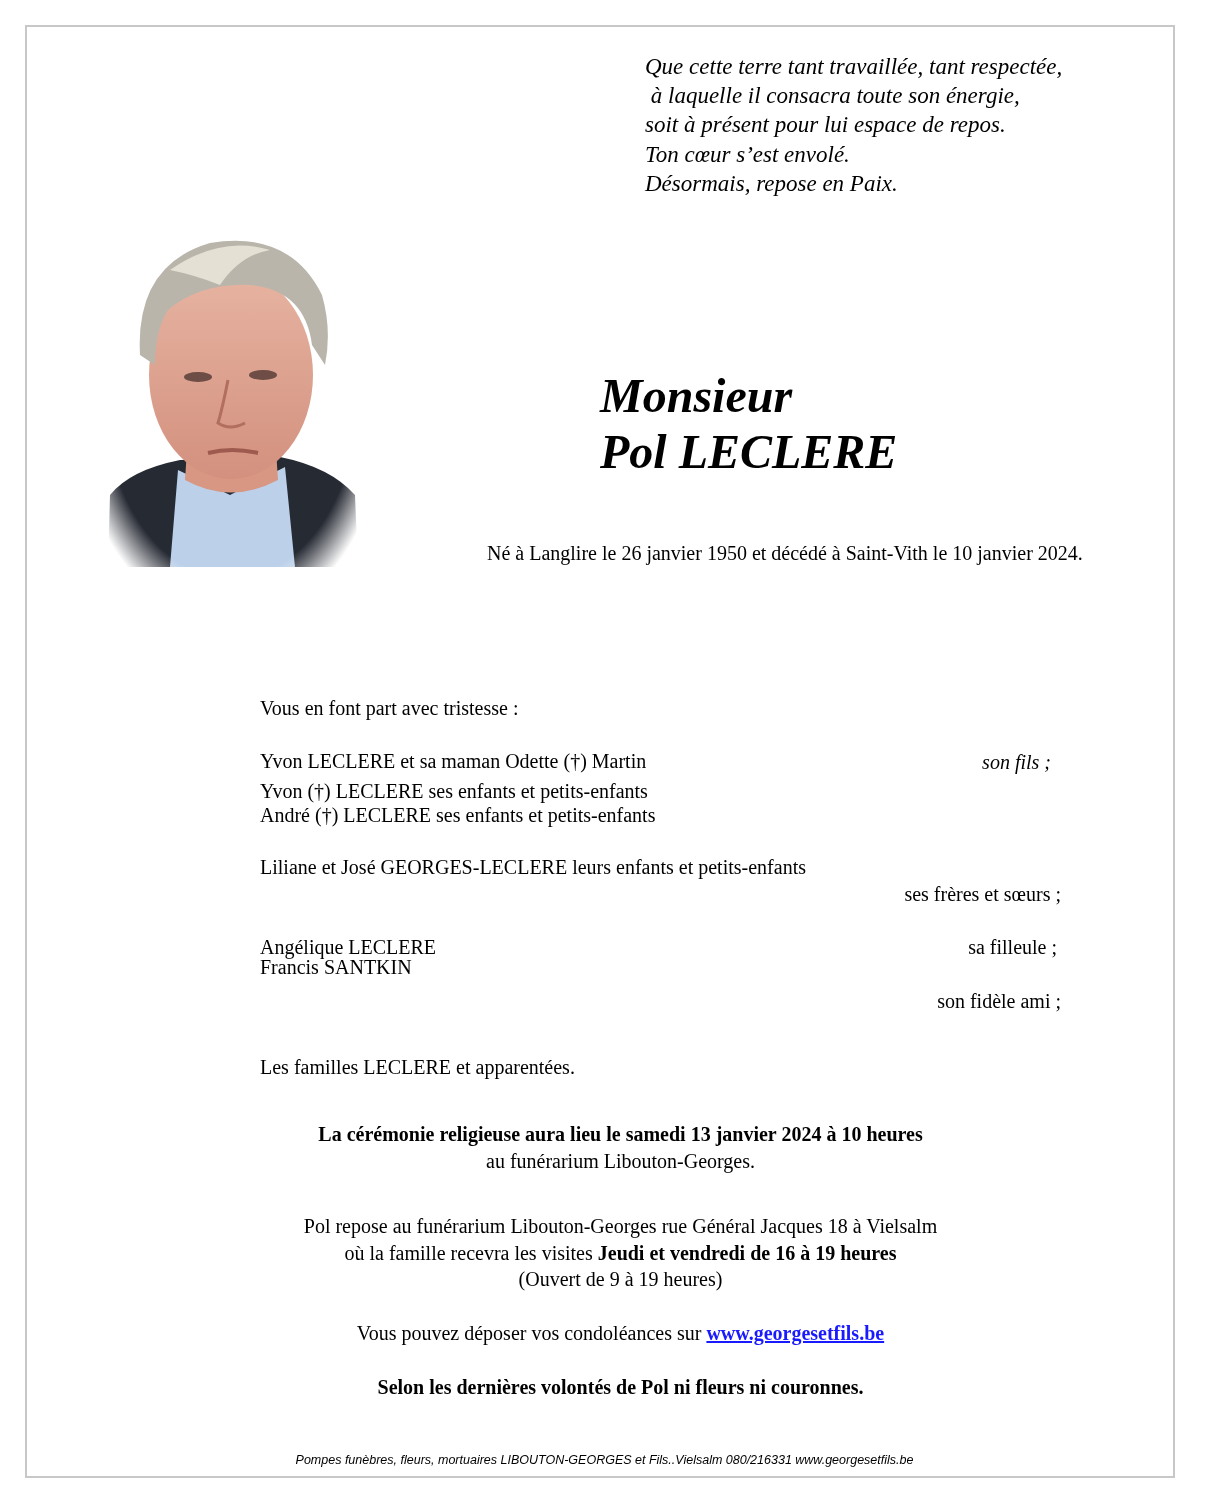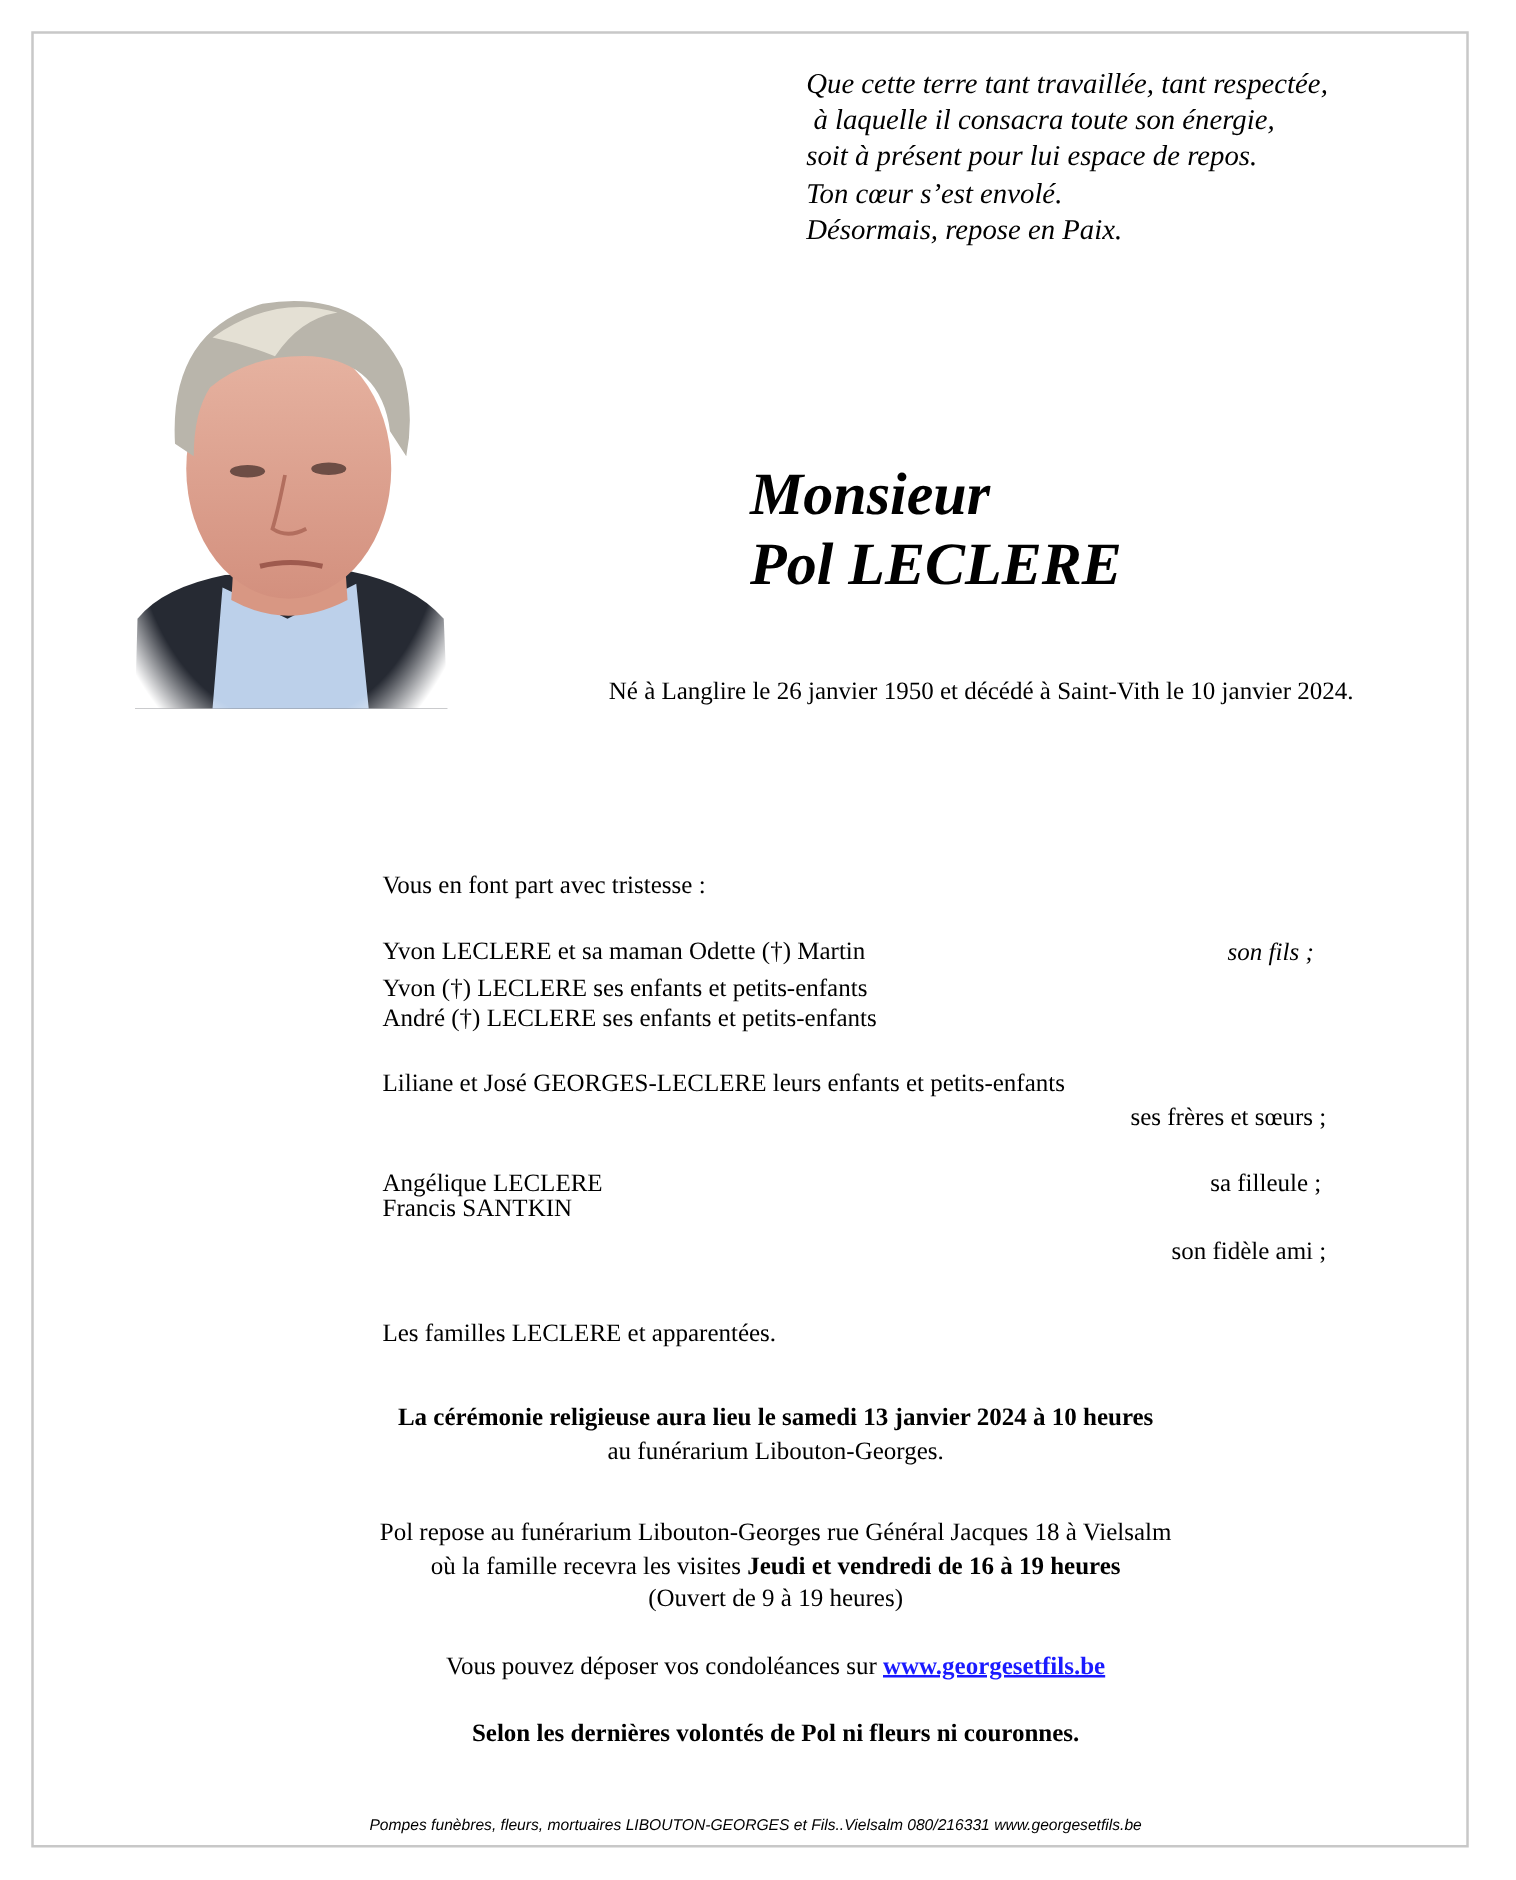--- a/index.html
+++ b/index.html
@@ -8,21 +8,21 @@
   .frame { position: absolute; left: 25px; top: 25px; width: 1150px; height: 1453px;
            border: 2px solid #c8c8c8; box-sizing: border-box; }
   .abs { position: absolute; white-space: nowrap; }
   .poem { left: 635px; top: 52px; font-style: italic; font-size: 23px; line-height: 29.2px; }
   .poem div { white-space: pre; margin-left: 10px; }
   .photo { position: absolute; left: 100px; top: 195px; width: 262px; height: 372px; }
   .title { left: 600px; top: 368px; width: 385px; font-weight: bold; font-style: italic;
            font-size: 48px; line-height: 56px; }
   .birth { left: 448px; top: 542px; font-size: 20px; margin-left: 39px; }
   .body20 { font-size: 20px; }
-  .left { left: 260px; margin-left: 46px; }
+  .left { left: 260px; }
   .right { right: 152px; text-align: left; font-weight: normal; }
   .center { left: 0; width: 1241px; text-align: center; }
   .bold { font-weight: bold; }
   a.link { color: #1a1aff; text-decoration: underline; font-weight: bold; }
   .footer { left: 0; width: 1209px; text-align: center; top: 1453px;
             font-family: Liberation Sans, sans-serif; font-style: italic; font-size: 12.5px; }
 </style>
 </head>
 <body>
 

